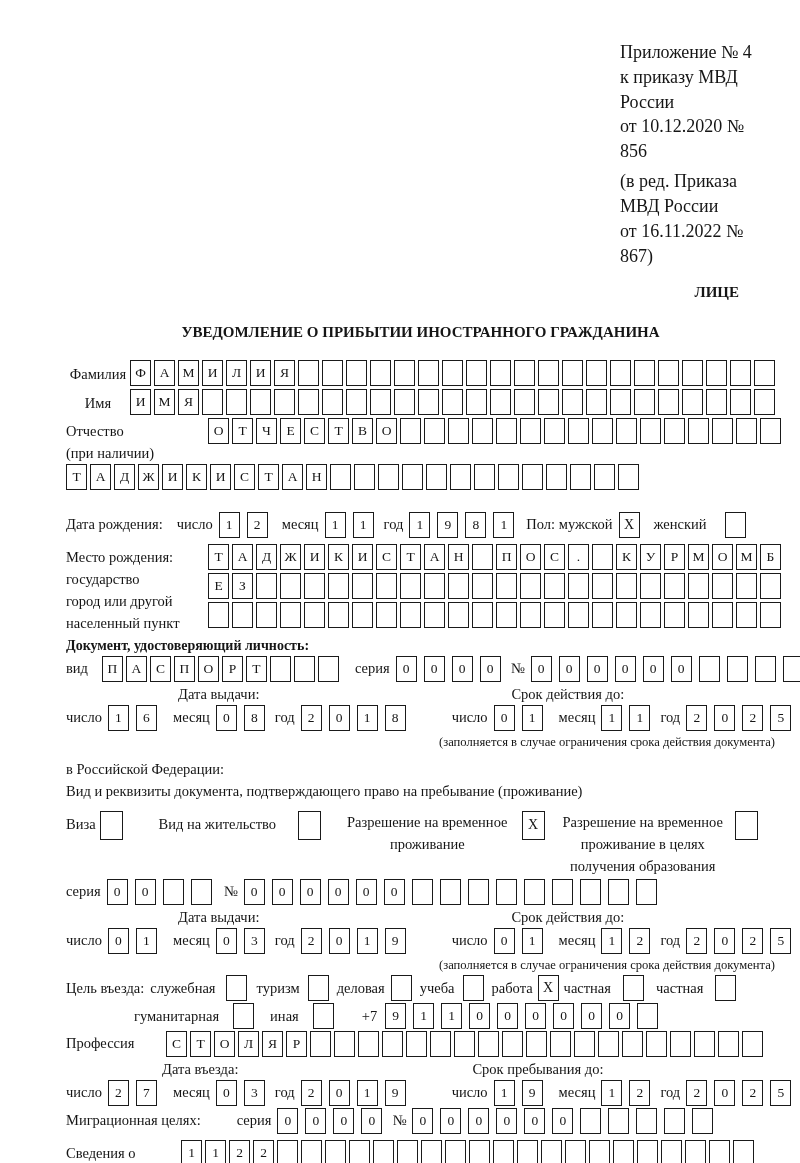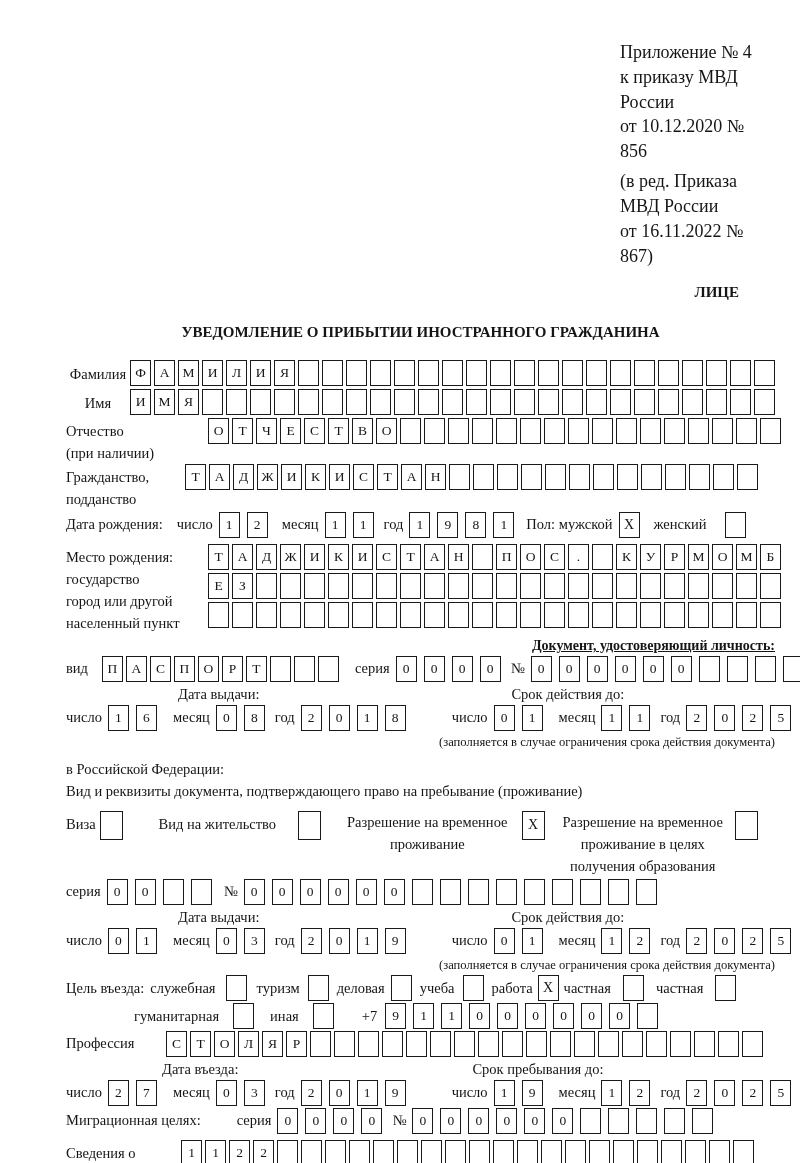--- a/index.html
+++ b/index.html
@@ -26,21 +26,21 @@
   .cells { display:flex; gap:3px; flex:none; }
   .cell { flex:none; width:21px; height:26px; border:1.6px solid #1a1a1a; display:flex; align-items:center; justify-content:center; font-size:13.5px; font-family:"Liberation Serif",serif; }
   .cells.spread { gap:7px; }
   .cbx { flex:none; width:21px; height:26px; border:1.6px solid #1a1a1a; display:inline-flex; align-items:center; justify-content:center; font-size:14px; }
   .cbx.big { width:23px; height:29px; }
 
   .rows-v { display:flex; flex-direction:column; gap:3px; }
 
   .mt3 { margin-top:3px; } .mt6 { margin-top:6px; } .mt8 { margin-top:8px; } .mt16 { margin-top:16px; }
 
-  .center-b { text-align:right; font-weight:bold; font-size:14px; margin-top:4px;text-decoration:underline; }
+  .center-b { text-align:left; font-weight:bold; font-size:14px; margin-top:4px; }
 
   
   .dhead { display:flex; font-size:14.5px; margin-top:4px; }
   .drow { display:flex; align-items:center; margin-top:2px; }
   .dgrp { display:flex; align-items:center; }
   .dlbl { margin-right:6px; }
   .note { text-align:right; font-size:12.6px; margin-top:4px; }
 
   .intro { font-size:14.5px; line-height:1.55; margin-top:8px; }
 
@@ -163,24 +163,20 @@
         <span class="cell"></span>
         <span class="cell"></span>
         <span class="cell"></span>
         <span class="cell"></span>
         <span class="cell"></span>
         <span class="cell"></span>
       </div>
   </div>
 
   <div class="row" style="min-height:46px">
-    <div class="lblcol" style="width:119px">
-      <div>Гражданство,</div>
-      <div>подданство</div>
-    </div>
     <div class="cells">
         <span class="cell">Т</span>
         <span class="cell">А</span>
         <span class="cell">Д</span>
         <span class="cell">Ж</span>
         <span class="cell">И</span>
         <span class="cell">К</span>
         <span class="cell">И</span>
         <span class="cell">С</span>
         <span class="cell">Т</span>

